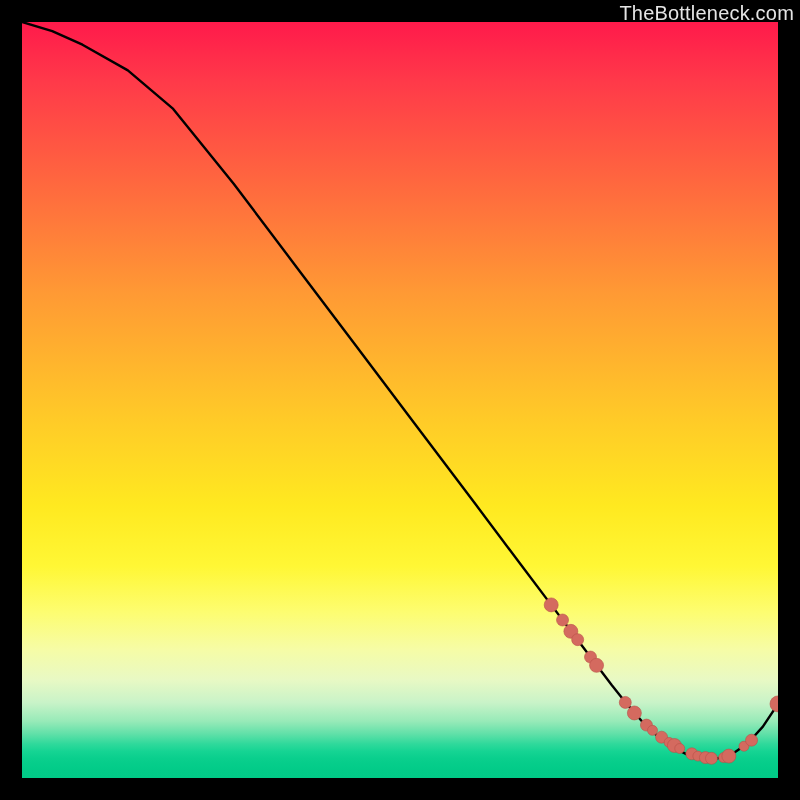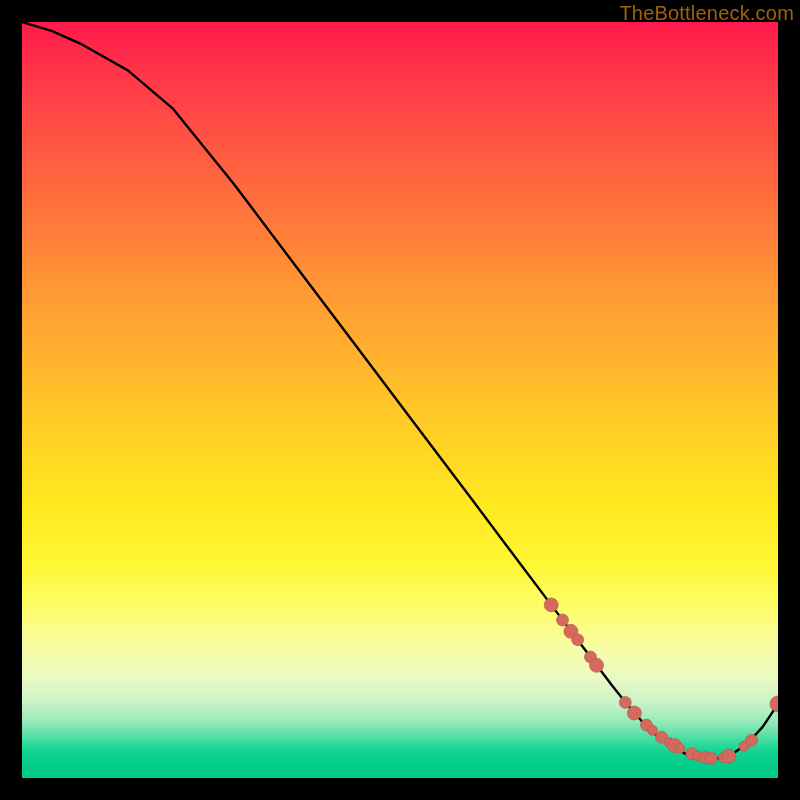--- a/index.html
+++ b/index.html
@@ -48,21 +48,21 @@
       #0acf8d 97.4%,
       #05cd8a 98.2%,
       #02cb88 99%,
       #01ca87 100%
     );
   }
   .watermark {
     position: absolute;
     top: 2px;
     right: 6px;
-    color: #a16207;
+    color: #e5e5e5;
     font-size: 20px;
     font-weight: 400;
     letter-spacing: 0.2px;
     user-select: none;
     text-align: right;
   }
   svg.curve {
     position: absolute;
     inset: 0;
     width: 100%;

